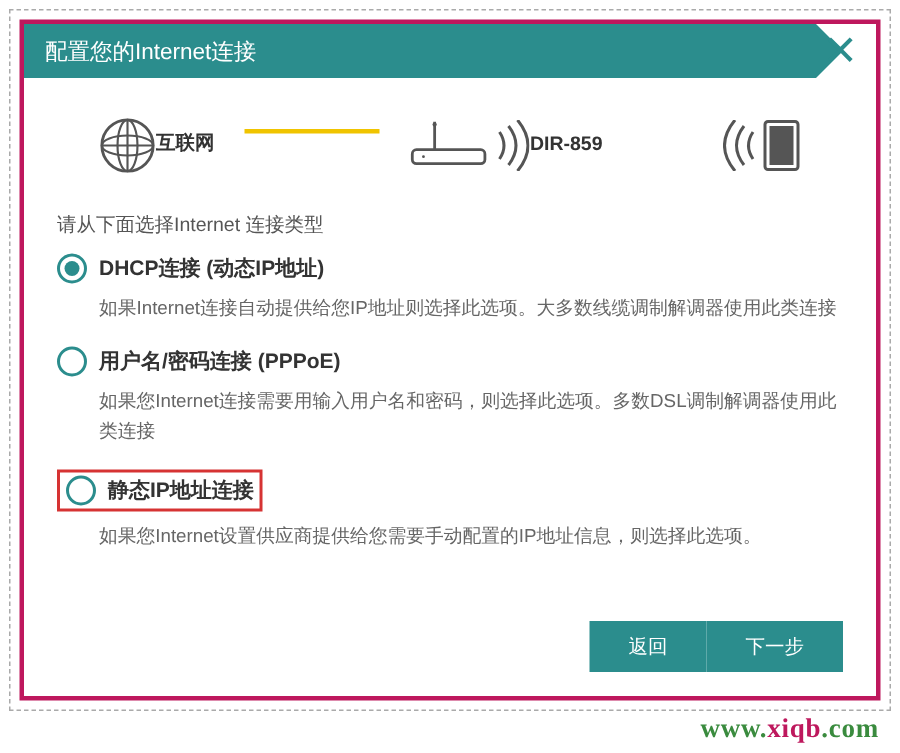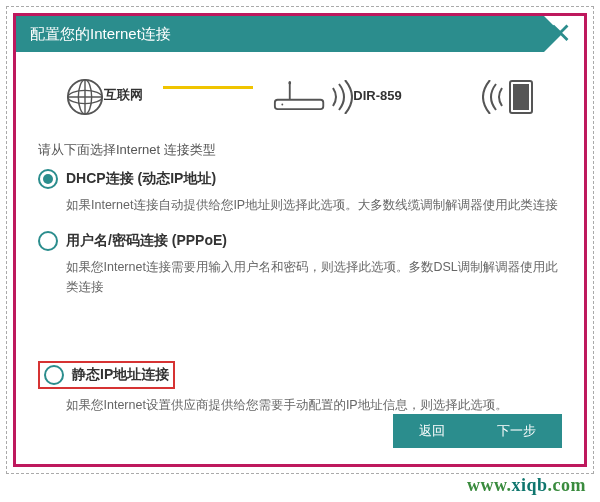--- a/index.html
+++ b/index.html
@@ -21,26 +21,26 @@
     .line-yellow { flex: 1; height: 3px; background: #f0c400; margin: 0 10px; max-width: 90px; align-self: center; margin-top: -22px; }
     .line-gap { flex: 1; max-width: 60px; }
     .instruction { padding: 14px 22px 2px 22px; color: #555; font-size: 13px; }
     .options { padding: 8px 22px; }
     .option { margin-bottom: 16px; }
     .option-header { display: flex; align-items: center; gap: 8px; margin-bottom: 6px; }
     .radio-outer { width: 20px; height: 20px; border: 2px solid #2b8d8d; border-radius: 50%; display: flex; align-items: center; justify-content: center; flex-shrink: 0; cursor: pointer; }
     .radio-inner-selected { width: 10px; height: 10px; background: #2b8d8d; border-radius: 50%; }
     .option-title { font-weight: bold; font-size: 14px; color: #333; }
     .option-desc { font-size: 12.5px; color: #666; line-height: 1.6; padding-left: 28px; }
-    .highlight-box { border: 2px solid #d63333; padding: 2px 4px; display: inline-flex; align-items: center; gap: 8px; margin-top: 48px; }
+    .highlight-box { border: 2px solid #d63333; padding: 2px 4px; display: inline-flex; align-items: center; gap: 8px; }
     .buttons { position: absolute; bottom: 16px; right: 22px; display: flex; gap: 0; }
     .btn { background: #2b8d8d; color: #fff; padding: 8px 26px; font-size: 13px; cursor: pointer; border: none; }
     .watermark { position: absolute; bottom: 6px; right: 14px; font-family: Georgia, serif; font-size: 18px; font-weight: bold; letter-spacing: 0.5px; }
     .watermark .w1 { color: #3a8b3e; }
-    .watermark .w2 { color: #0f766e; }
+    .watermark .w2 { color: #be185d; }
   </style>
 </head>
 <body>
 
 <div class="outer-border">
   <div class="inner-panel">
     <div class="ribbon">
       <span>配置您的Internet连接</span>
     </div>
     <div class="close-x">✕</div>

